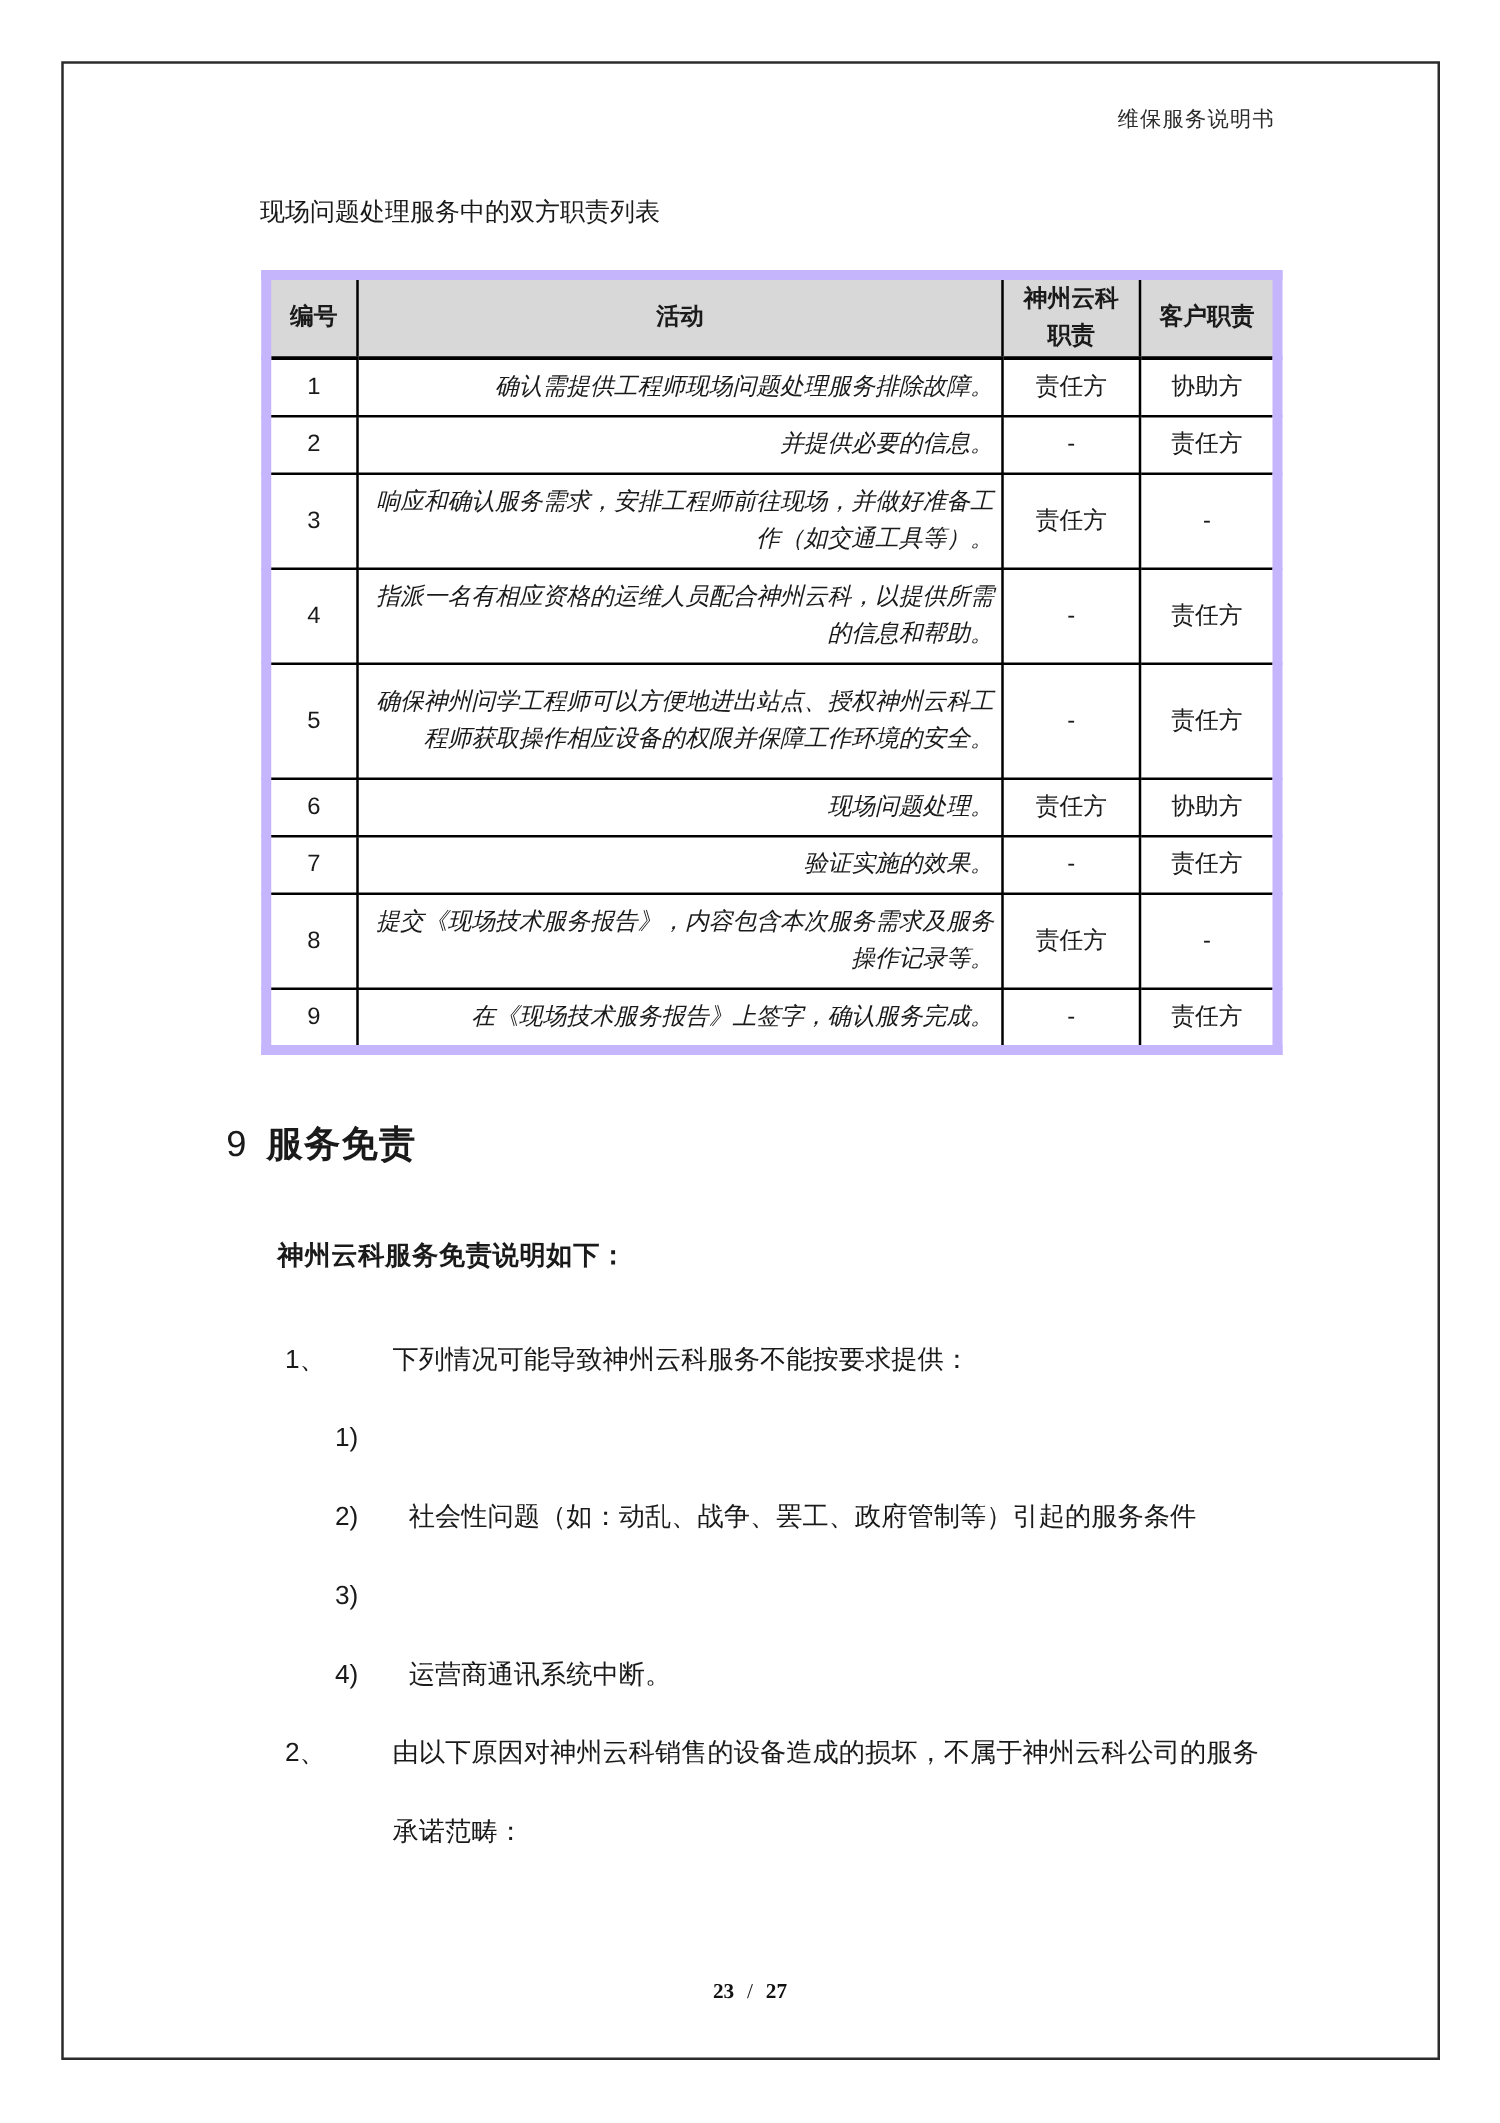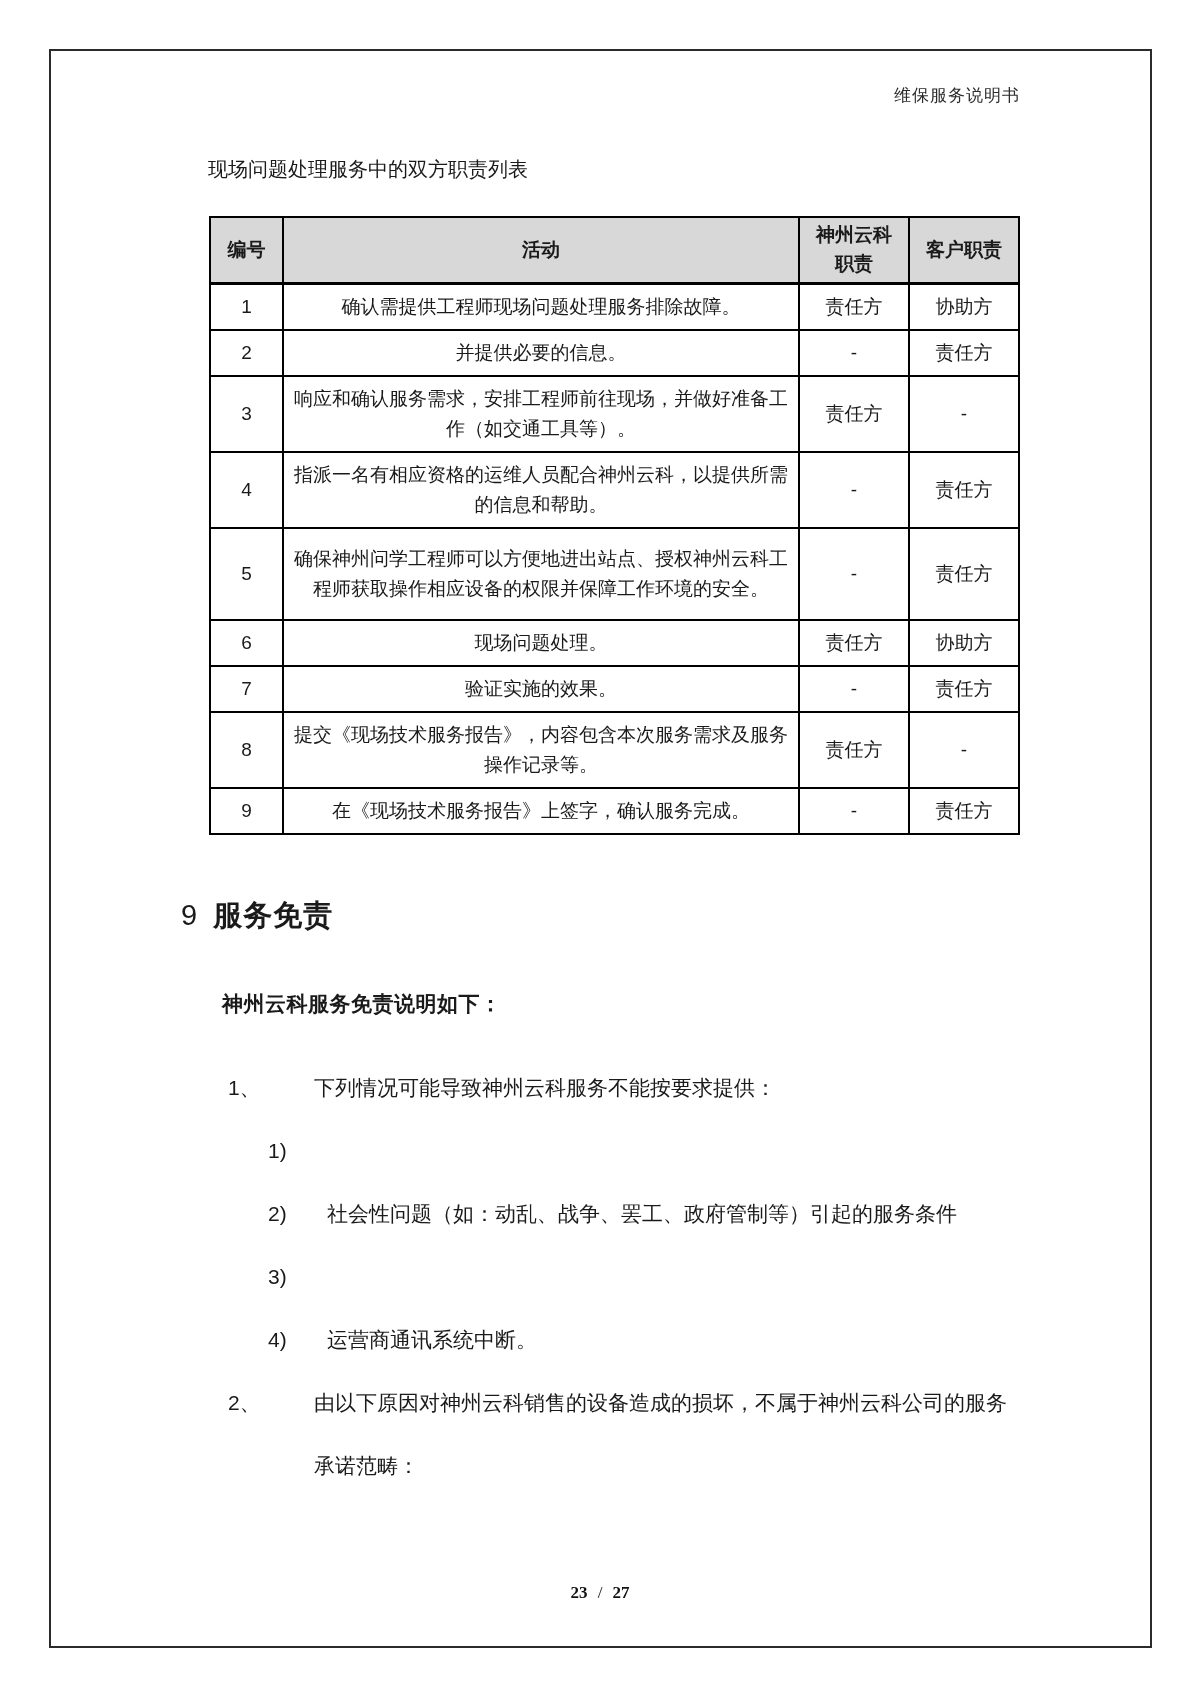--- a/index.html
+++ b/index.html
@@ -34,21 +34,21 @@
     left: 208px; top: 156px;
     font-size: 20px;
     color: #1a1a1a;
   }
   table.resp {
     position: absolute;
     left: 209px; top: 216px;
     width: 810px;
     border-collapse: collapse;
     table-layout: fixed;
-    border: 1px solid #c4b5fd;
+    border: 8px solid #c4b5fd;
     font-size: 19px;
   }
   table.resp th, table.resp td {
     border: 2px solid #000;
     box-sizing: border-box;
   }
   table.resp thead th {
     background: #d8d8d8;
     font-weight: bold;
     text-align: center;
@@ -60,21 +60,21 @@
   }
   .col-no   { width: 73px; }
   .col-act  { width: 516px; }
   .col-resp { width: 110px; }
   table.resp td {
     padding: 7px 6px;
     line-height: 30px;
     vertical-align: middle;
   }
   td.c-no, td.c-resp { text-align: center; }
-  td.c-act { padding-left: 13px; padding-right: 10px; text-align: center; }
+  td.c-act { padding-left: 13px; padding-right: 10px; text-align: right; font-style: italic; }
   table.resp tbody tr:nth-child(5) td { padding-top: 15px; padding-bottom: 15px; }
   .vendor-head span { display: block; }
 
   .section-heading {
     position: absolute;
     left: 181px; top: 896px;
     font-size: 29px;
     display: flex;
     align-items: baseline;
   }

